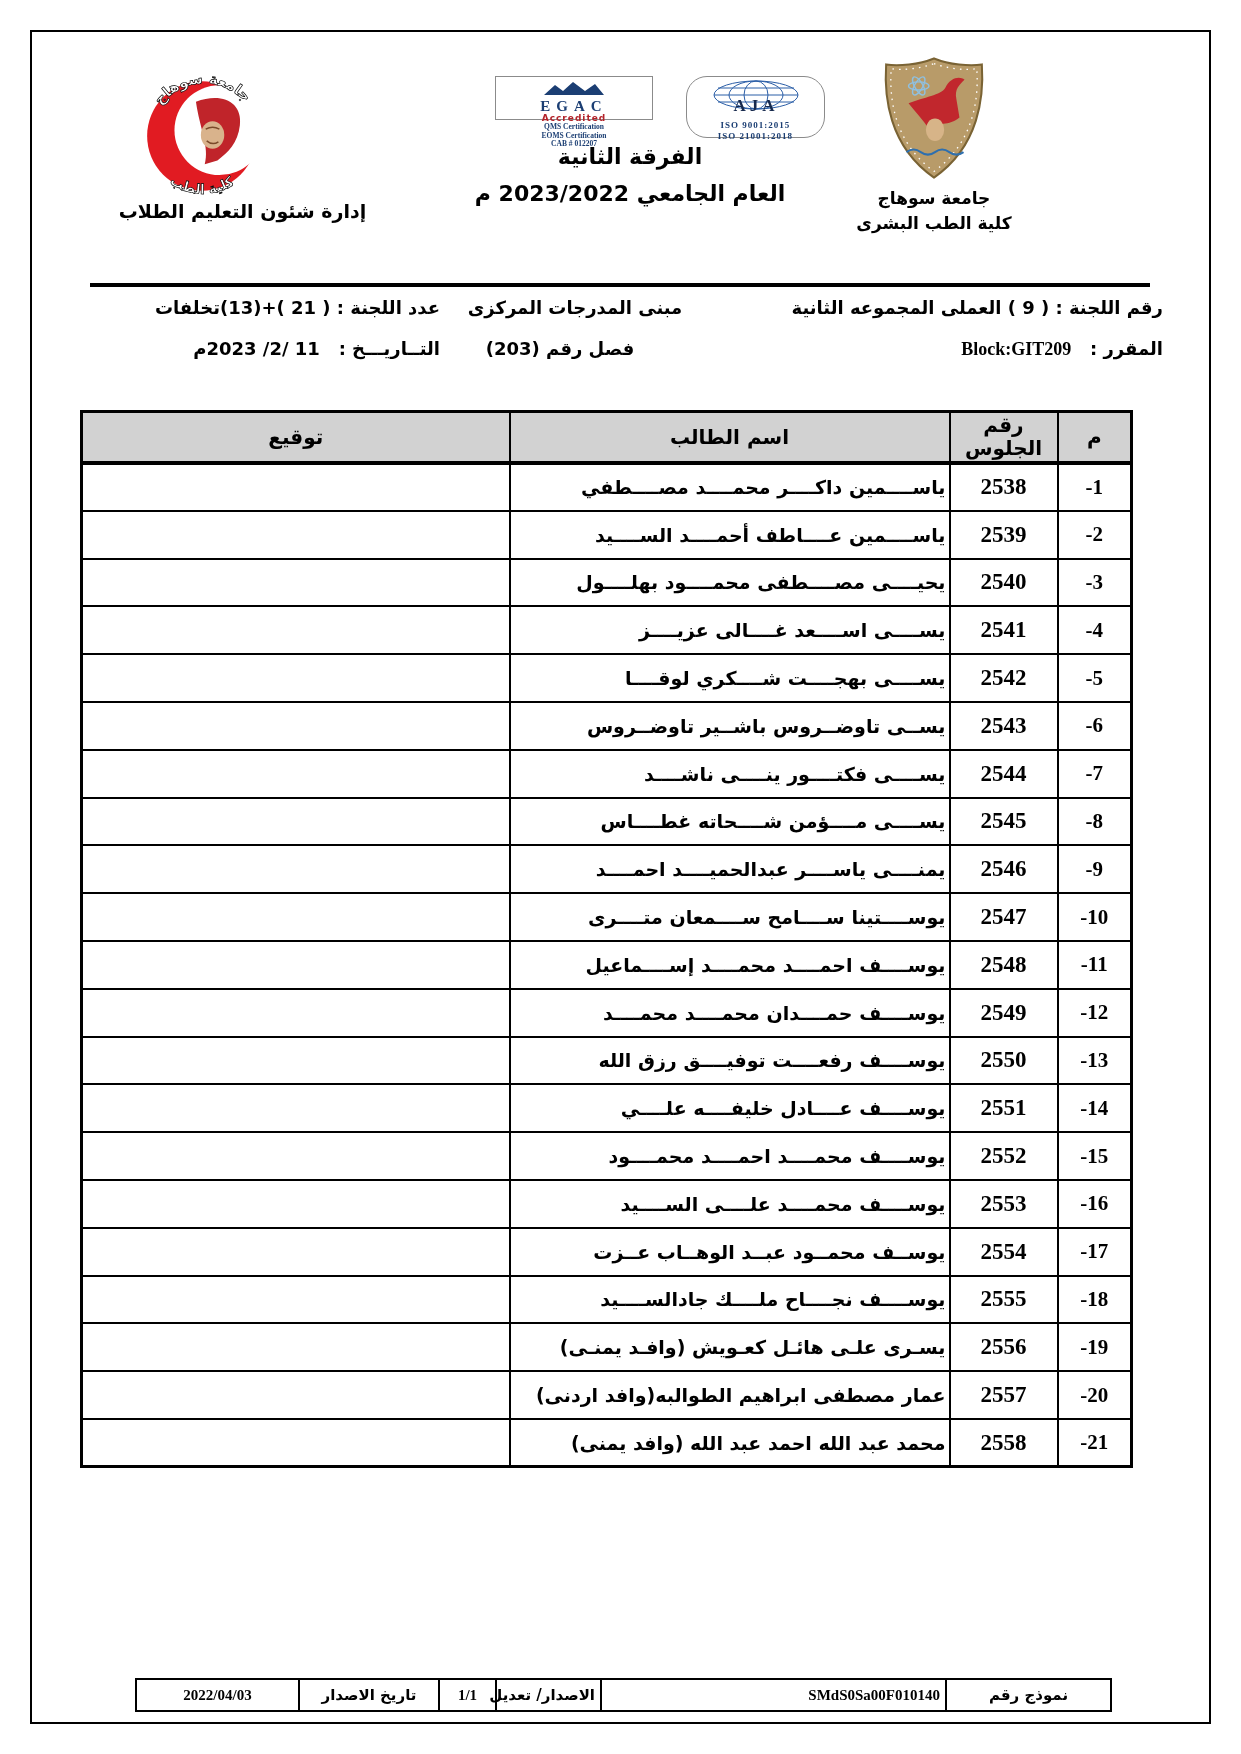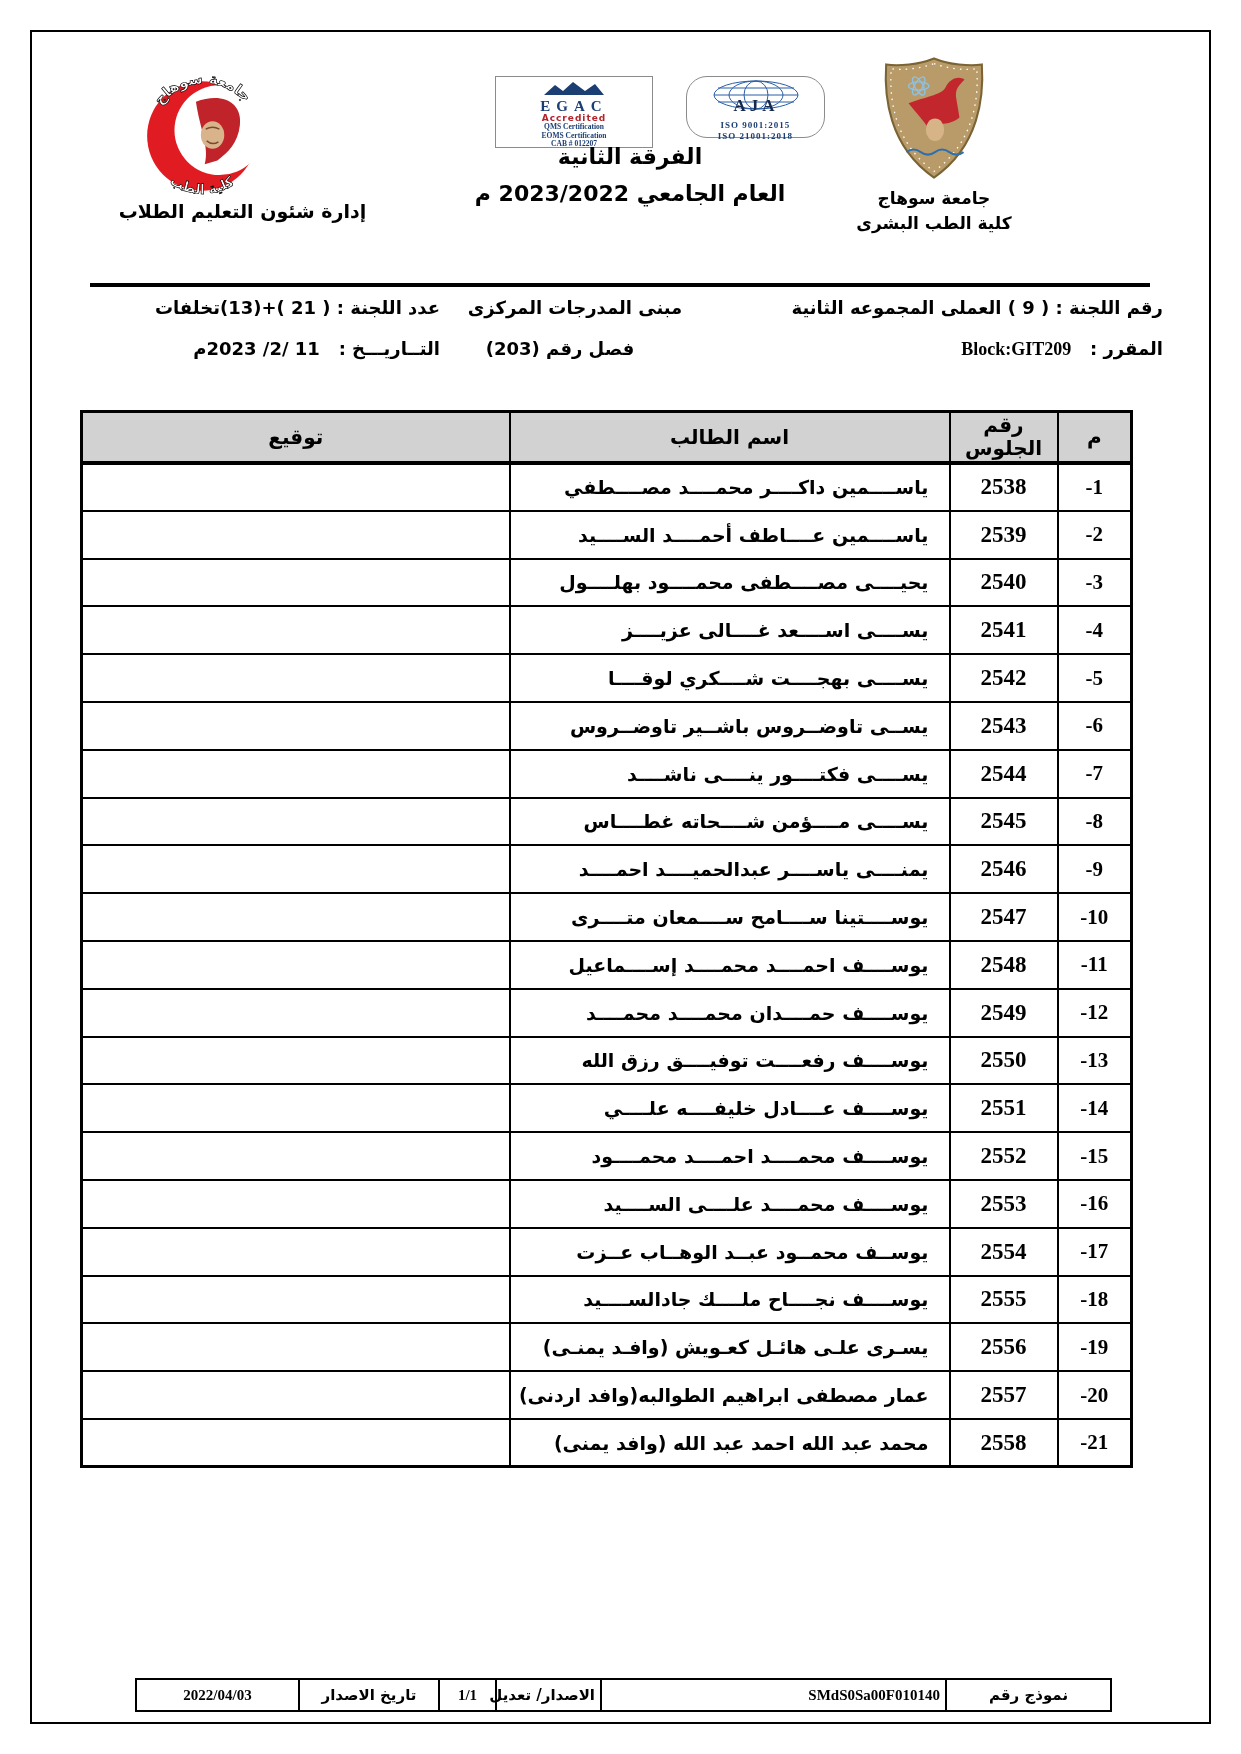--- a/index.html
+++ b/index.html
@@ -6,21 +6,21 @@
   .page{position:relative;width:1241px;height:1754px;background:#fff;overflow:hidden;
         font-family:"DejaVu Sans",sans-serif;color:#000;}
   .frame{position:absolute;left:30px;top:30px;width:1177px;height:1690px;border:2px solid #000;}
 
   
   .left-logo{position:absolute;left:112px;top:72px;width:205px;height:128px;}
   .left-caption{position:absolute;left:110px;top:200px;width:265px;text-align:center;
                 font-weight:bold;font-size:19px;}
   .accr-box{position:absolute;box-sizing:border-box;border:1px solid #8b8b8b;background:#fff;
             text-align:center;padding-top:3px;}
-  .egac-box{left:495px;top:76px;width:158px;height:72px;}
+  .egac-box{left:495px;top:76px;width:158px;height:44px;}
   .aja-box{left:686px;top:76px;width:139px;height:62px;border-radius:21px;}
   .egac-name{font-family:"Liberation Serif",serif;font-weight:bold;color:#1b3e73;
              font-size:15px;line-height:14px;letter-spacing:6px;}
   .egac-accredited{color:#b3232a;font-weight:bold;font-size:9px;line-height:10px;letter-spacing:1px;}
   .egac-line{color:#1b3e73;font-weight:bold;font-size:7.5px;line-height:8.5px;
              font-family:"Liberation Serif",serif;}
   .iso-line{color:#1b3e73;font-weight:bold;font-size:9px;line-height:11px;letter-spacing:1px;
             font-family:"Liberation Serif",serif;}
   .title-block{position:absolute;left:380px;top:138px;width:500px;text-align:center;
                font-weight:bold;direction:rtl;}
@@ -45,21 +45,21 @@
   
   .main-table{position:absolute;left:80px;top:410px;width:1050px;border-collapse:collapse;
               table-layout:fixed;border:3px solid #000;}
   .main-table th{background:#d2d2d2;border:2px solid #000;border-bottom:4px solid #000;
                  font-size:20px;font-weight:bold;height:48px;line-height:23px;padding:0;}
   .main-table td{border:2px solid #000;padding:0;}
   .main-table tbody tr{height:47.8px;}
   td.idx{font-family:"Liberation Serif",serif;font-weight:bold;font-size:21px;
          text-align:center;direction:ltr;}
   td.seat{font-family:"Liberation Serif",serif;font-weight:bold;font-size:23px;text-align:center;}
-  td.name{font-weight:bold;font-size:19px;text-align:right;padding:0 20px;direction:rtl;
+  td.name{font-weight:bold;font-size:19px;text-align:right;padding:0 3px;direction:rtl;
           white-space:nowrap;overflow:hidden;}
   td.sig{background:#fff;}
 
   
   .footer-table{position:absolute;left:135px;top:1678px;width:975px;border-collapse:collapse;
                 table-layout:fixed;direction:rtl;}
   .footer-table td{border:2px solid #000;height:30px;font-weight:bold;font-size:15px;
                    text-align:center;padding:0 5px;white-space:nowrap;}
   .footer-table td.latin{font-family:"Liberation Serif",serif;}
   .footer-table td.f-code{text-align:right;direction:ltr;text-align:right;}

